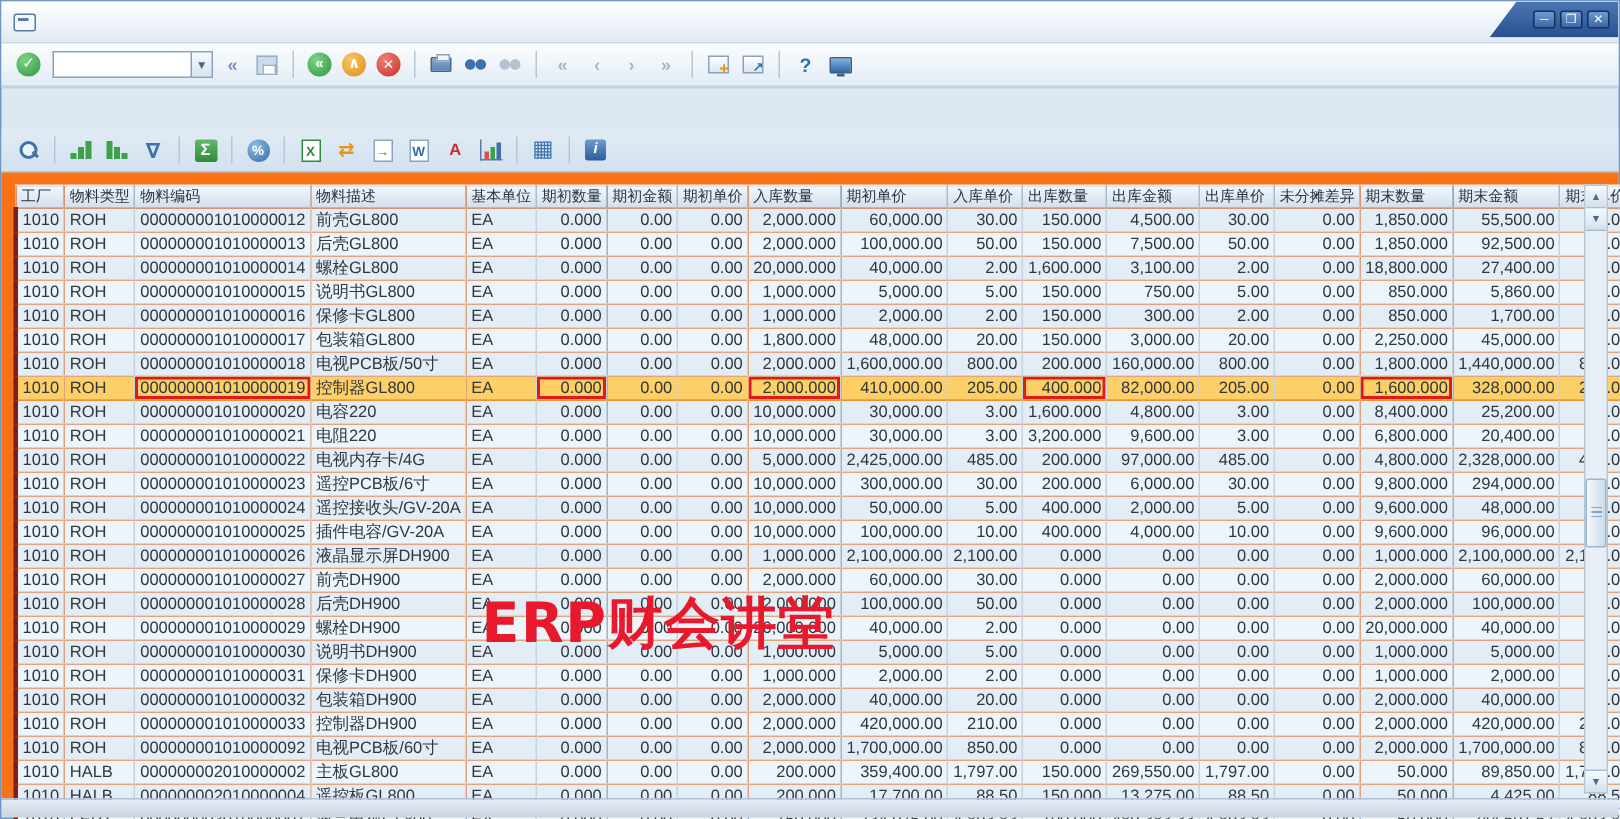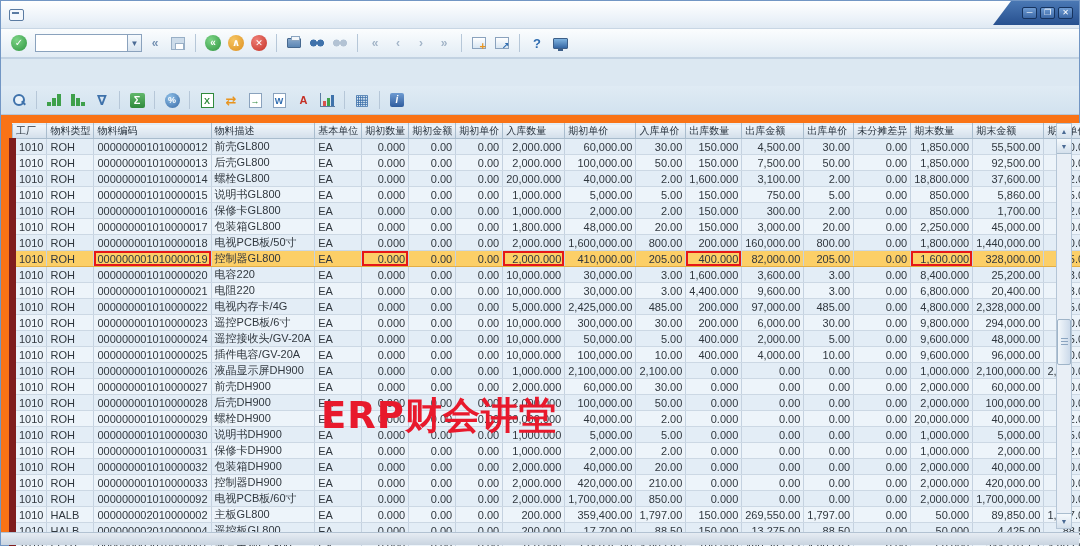--- a/index.html
+++ b/index.html
@@ -94,21 +94,21 @@
   
   .content { position:absolute; left:0; top:114px; right:0; bottom:0; background:#f97316; }
   .alv { position:absolute; left:8px; top:8px; }
   table { border-collapse:collapse; table-layout:fixed; }
   th,td { overflow:hidden; white-space:nowrap; height:15px; padding:0 3px; }
   th { background:linear-gradient(#f1f6fa,#d3dfeb); border:1px solid #a9bccd; border-top-color:#e6edf4; border-left:none;
        font-weight:normal; font-size:10px; color:#2a3540; text-align:left; }
   th:first-child { border-left:1px solid #a9bccd; }
   th.r { }
   td { font-size:11px; color:#30373e; border-right:1px solid #c5d2e0; border-bottom:1px solid #ccd8e4; background:#edf4fa; }
-  td:first-child { border-left:7px solid #7f1d1d; }
+  td:first-child { border-left:3px solid #7f1d1d; }
   tr.odd td { background:#e3edf6; }
   td.r { text-align:right; }
   tr.hl td { background:#fccf67; border-bottom-color:#e3ae45; border-top:1px solid #e9b94e; }
   td.redbox { box-shadow:inset 0 0 0 2px #e61717; }
   tr:last-child td { border-bottom:1px solid #aabdce; }
 
   
   .vscroll { position:absolute; right:7px; top:8px; width:16px; height:406px;
     background:#e9eff6; border:1px solid #b4c5d6; }
   .sb-btn { position:absolute; left:0; width:14px; height:15px; background:linear-gradient(#f6fafd,#d4e0ec);
@@ -353,21 +353,21 @@
               <td class="r">0.00</td>
               <td class="r">0.00</td>
               <td class="r">20,000.000</td>
               <td class="r">40,000.00</td>
               <td class="r">2.00</td>
               <td class="r">1,600.000</td>
               <td class="r">3,100.00</td>
               <td class="r">2.00</td>
               <td class="r">0.00</td>
               <td class="r">18,800.000</td>
-              <td class="r">37,600.00</td>
+              <td class="r">27,400.00</td>
               <td class="r">2.00</td>
             </tr>
             <tr class="even">
               <td>1010</td>
               <td>ROH</td>
               <td>000000001010000015</td>
               <td>说明书GL800</td>
               <td>EA</td>
               <td class="r">0.000</td>
               <td class="r">0.00</td>
@@ -469,40 +469,40 @@
               <td>000000001010000020</td>
               <td>电容220</td>
               <td>EA</td>
               <td class="r">0.000</td>
               <td class="r">0.00</td>
               <td class="r">0.00</td>
               <td class="r">10,000.000</td>
               <td class="r">30,000.00</td>
               <td class="r">3.00</td>
               <td class="r">1,600.000</td>
-              <td class="r">3,600.00</td>
+              <td class="r">4,800.00</td>
               <td class="r">3.00</td>
               <td class="r">0.00</td>
               <td class="r">8,400.000</td>
               <td class="r">25,200.00</td>
               <td class="r">3.00</td>
             </tr>
             <tr class="even">
               <td>1010</td>
               <td>ROH</td>
               <td>000000001010000021</td>
               <td>电阻220</td>
               <td>EA</td>
               <td class="r">0.000</td>
               <td class="r">0.00</td>
               <td class="r">0.00</td>
               <td class="r">10,000.000</td>
               <td class="r">30,000.00</td>
               <td class="r">3.00</td>
-              <td class="r">4,400.000</td>
+              <td class="r">3,200.000</td>
               <td class="r">9,600.00</td>
               <td class="r">3.00</td>
               <td class="r">0.00</td>
               <td class="r">6,800.000</td>
               <td class="r">20,400.00</td>
               <td class="r">3.00</td>
             </tr>
             <tr class="odd">
               <td>1010</td>
               <td>ROH</td>

